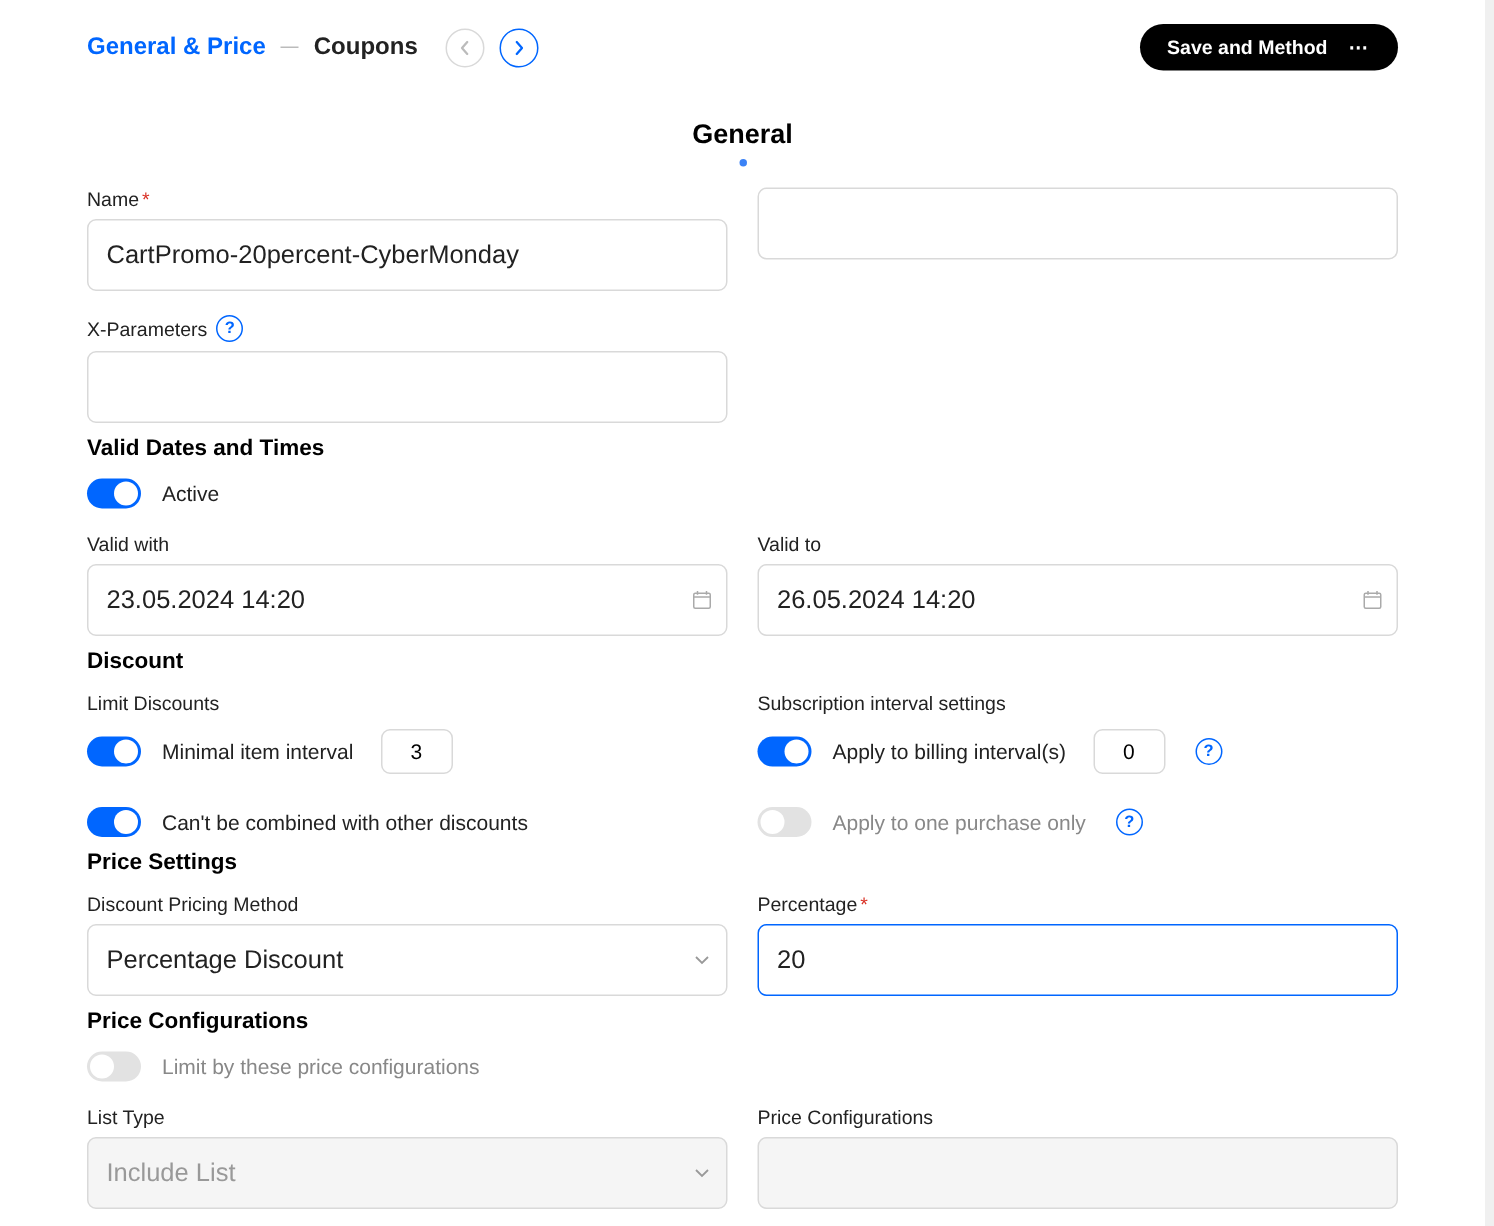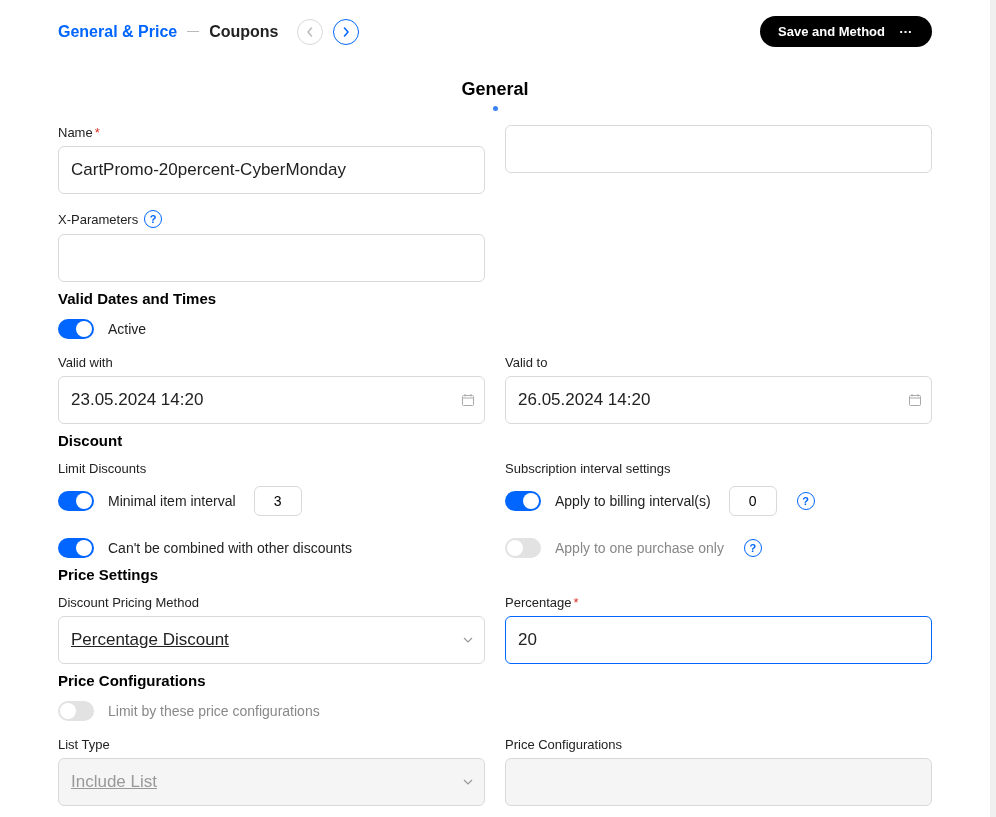--- a/index.html
+++ b/index.html
@@ -140,21 +140,21 @@
     position: absolute;
     right: 10px;
     top: 50%;
     transform: translateY(-50%);
     color: #aaa;
     display: flex;
   }
   .select-wrap {
     position: relative;
   }
-  .select-wrap .input { cursor: pointer; text-decoration: underline; }
+  .select-wrap .input { cursor: pointer; }
   .select-caret {
     position: absolute;
     right: 12px;
     top: 50%;
     transform: translateY(-50%);
     color: #999;
     pointer-events: none;
   }
   
   .toggle-row {

